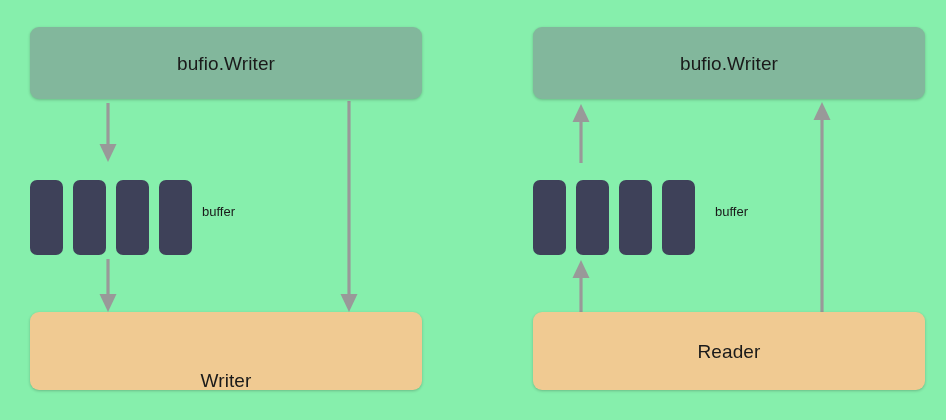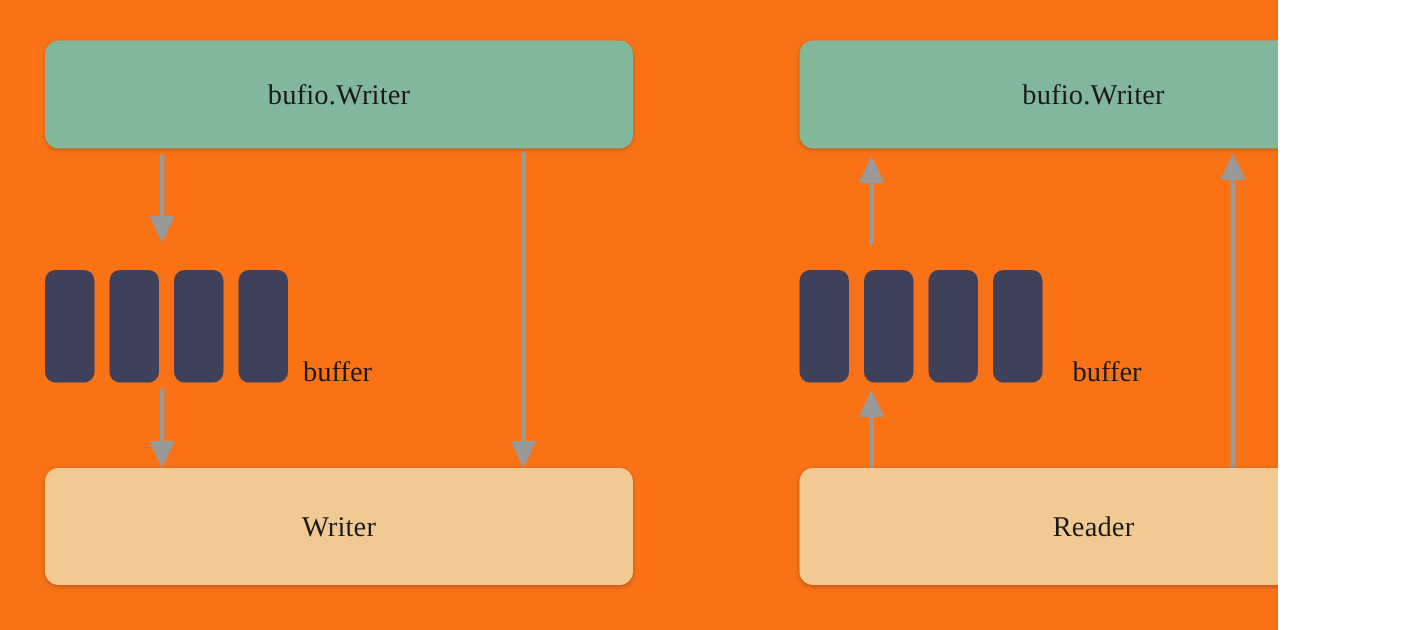--- a/index.html
+++ b/index.html
@@ -5,25 +5,24 @@
   html, body {
     margin: 0;
     padding: 0;
     background: #ffffff;
   }
   body {
     font-family: "Liberation Sans", sans-serif;
   }
   #canvas {
     position: relative;
-    width: 852px;
+    width: 946px;
     height: 420px;
-    background: #f97316;
+    background: #86efac;
     overflow: hidden;
-    font-family: Liberation Serif, serif;
   }
   .panel {
     position: absolute;
     top: 0;
     width: 473px;
     height: 420px;
   }
   #panel-writer { left: 0; }
   #panel-reader { left: 473px; }
 
@@ -68,25 +67,24 @@
     z-index: 2;
   }
   .buffer-cell {
     width: 33px;
     height: 75px;
     border-radius: 7px;
   }
   .buffer-text {
     position: absolute;
     top: 205px;
-    font-size: 19px;
+    font-size: 13px;
     color: #1a1a1a;
     white-space: nowrap;
     line-height: 1;
-    margin-top: 34px;
   }
   .buffer-text-left { left: 202px; }
 
   .arrow {
     position: absolute;
     z-index: 1;
   }
   .arrow svg { display: block; }
 </style>
 </head>
@@ -123,21 +121,21 @@
 
     <div class="buffer-group">
       <div class="buffer-cell" style="background:#3e4159;"></div>
       <div class="buffer-cell" style="background:#3e4159;"></div>
       <div class="buffer-cell" style="background:#3e4159;"></div>
       <div class="buffer-cell" style="background:#3e4159;"></div>
     </div>
 
     <div class="buffer-text buffer-text-left">buffer</div>
 
-    <div class="node-box box-bottom" style="background:#f0ca92;">
+    <div class="node-box box-bottom" style="background:#f0ca92;align-items:flex-end;">
       <span class="node-label">Writer</span>
     </div>
   </div>
 
   <div class="panel" id="panel-reader">
 
     <div class="arrow" style="left:92px; top:102px;">
       <svg width="32" height="62" viewBox="0 0 32 62">
         <line x1="16" y1="61" x2="16" y2="16" stroke="#999999" stroke-width="3.2"></line>
         <polygon points="16,2 7.5,20 24.5,20" fill="#999999"></polygon>

